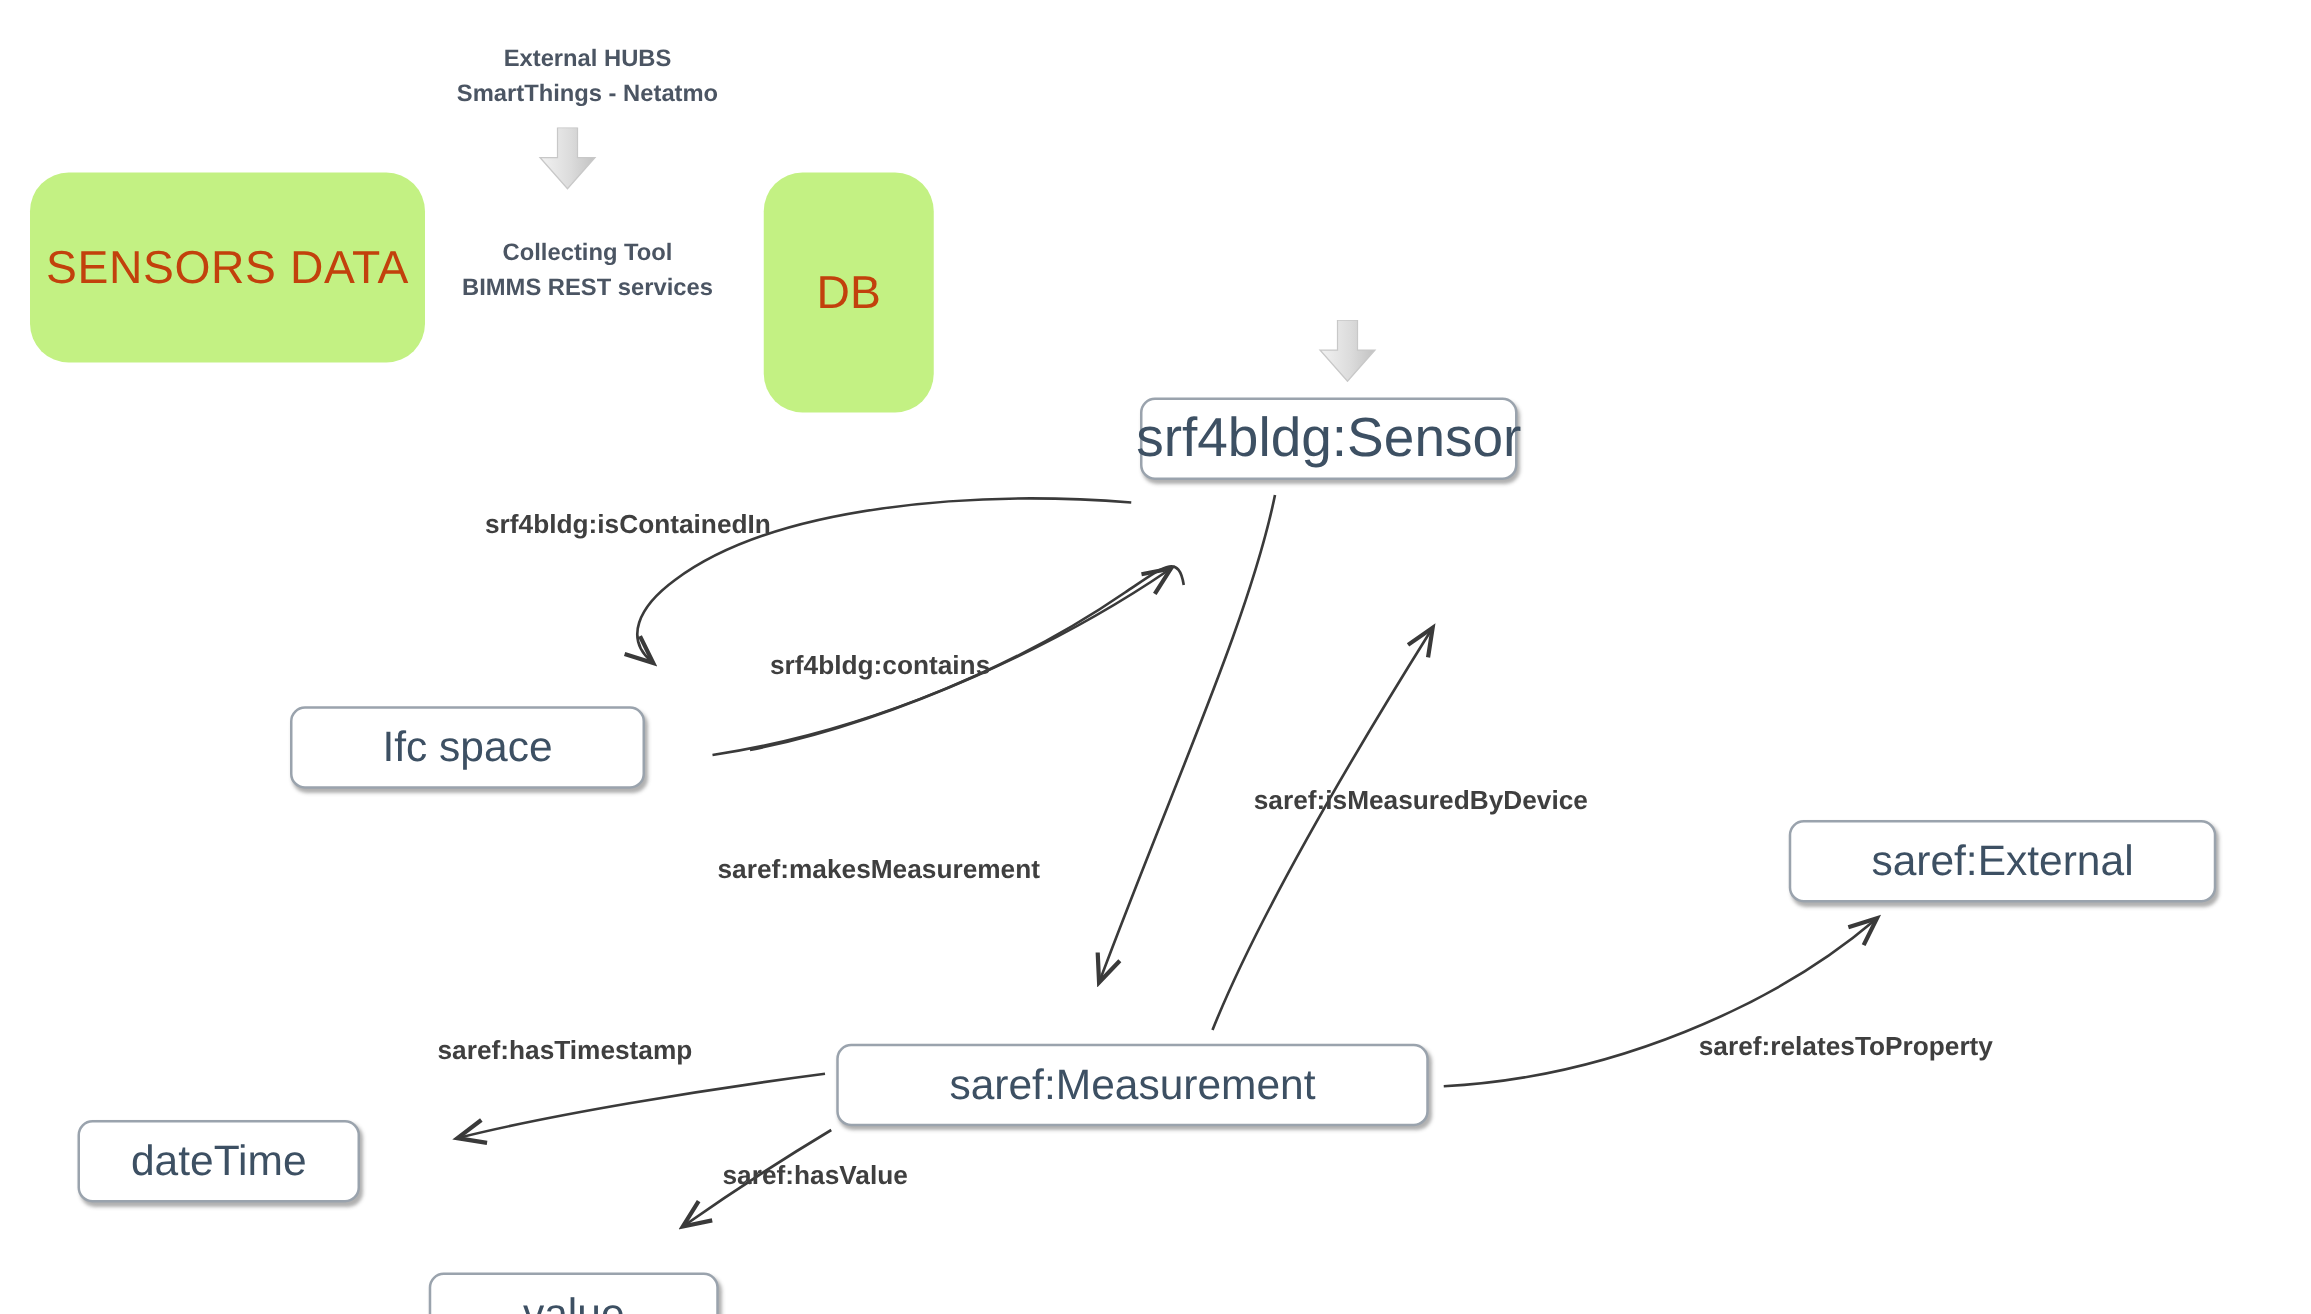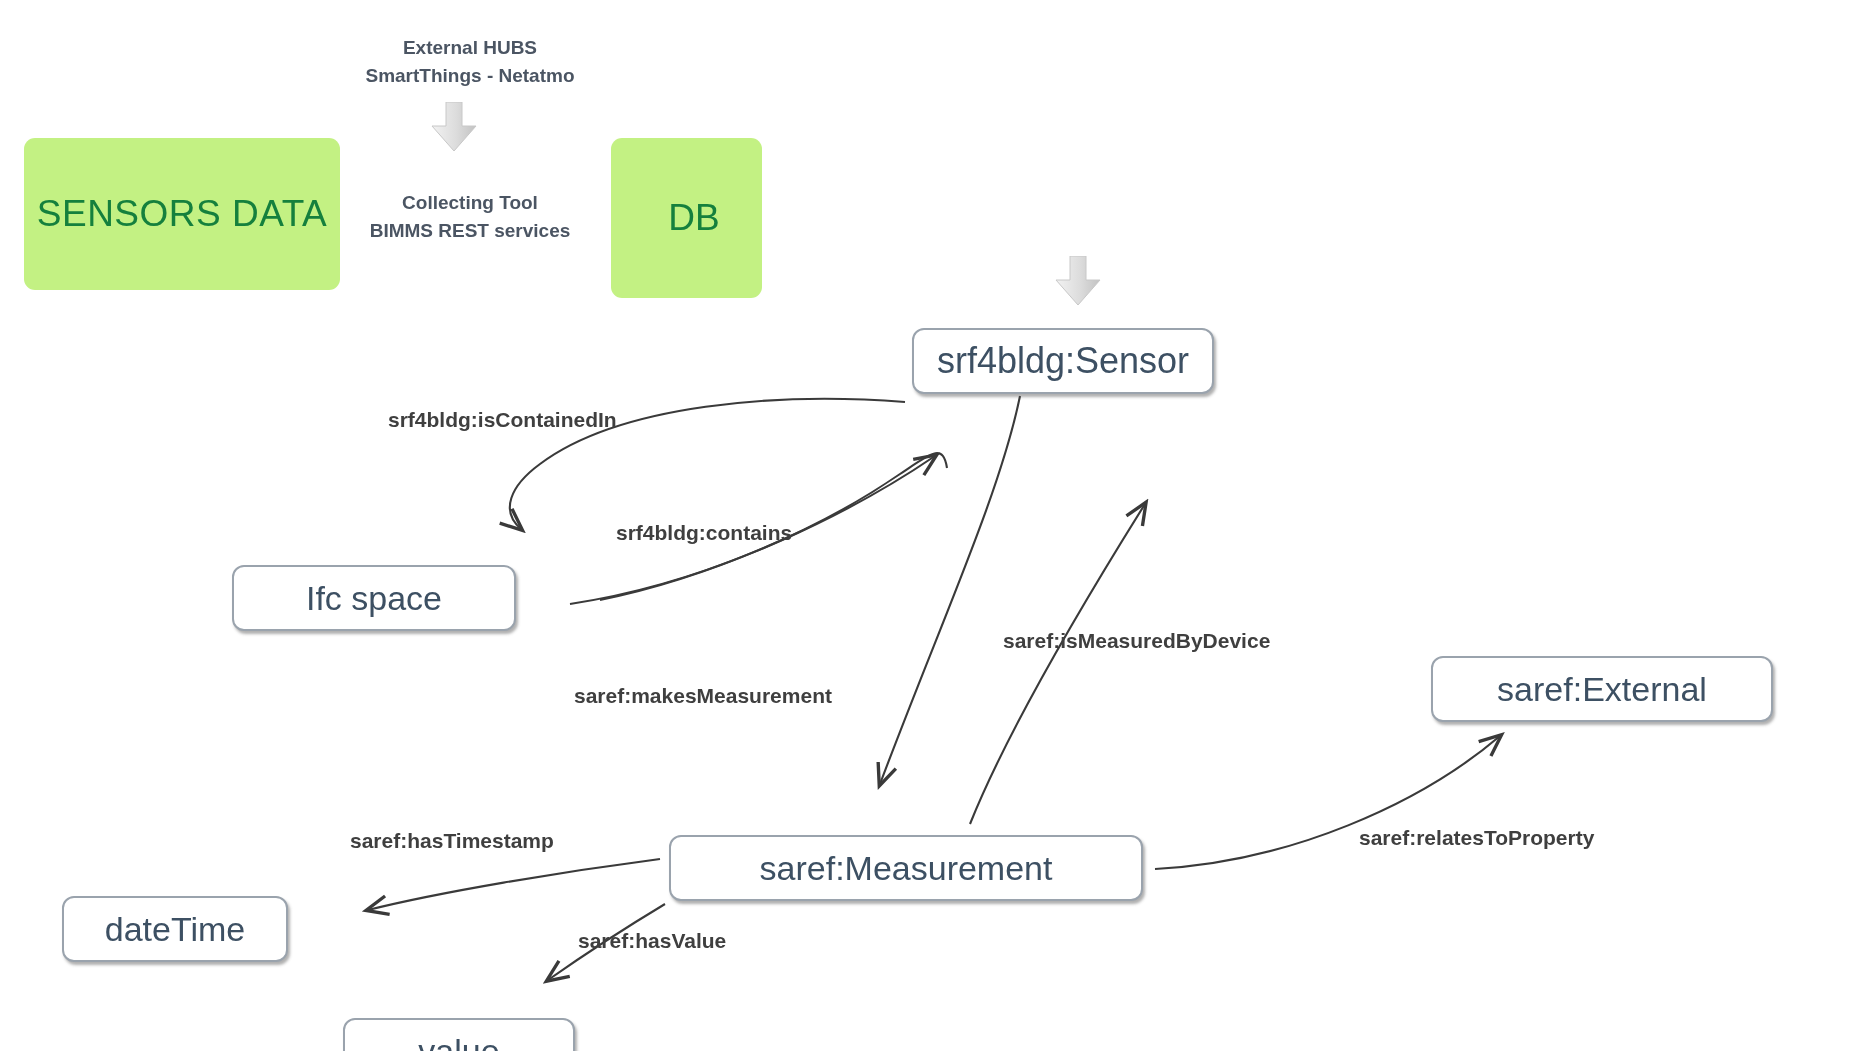--- a/index.html
+++ b/index.html
@@ -25,38 +25,37 @@
     top: 0;
     width: 1849px;
     height: 1051px;
     pointer-events: none;
   }
 
   
   .green-box {
     position: absolute;
     background: #c3f183;
-    border-radius: 11px;
+    border-radius: 31px;
     display: flex;
     align-items: center;
     justify-content: center;
-    color: #15803d;
+    color: #c2410c;
     font-weight: 400;
   }
   #sensors-data-box {
     left: 24px;  top: 114px;
     width: 316px; height: 152px;
     font-size: 37px;
     letter-spacing: .5px;
   }
   #db-box {
     left: 611px; top: 114px;
-    width: 136px; height: 160px;
+    width: 136px; height: 192px;
     font-size: 37px;
-    padding-left: 15px;
   }
 
   
   .caption {
     position: absolute;
     color: #4b5563;
     font-size: 19px;
     line-height: 1.45;
     text-align: center;
     white-space: pre-line;
@@ -103,21 +102,21 @@
     background: #ffffff;
     border: 2px solid #9aa3ad;
     border-radius: 12px;
     box-shadow: 2px 3px 3px rgba(80,80,80,.45);
     display: flex;
     align-items: center;
     justify-content: center;
     color: #3d5063;
     white-space: nowrap;
   }
-  #node-sensor      { left: 912px;  top: 304px; width: 298px; height: 62px; font-size: 36px; text-align: right; }
+  #node-sensor      { left: 912px;  top: 294px; width: 298px; height: 62px; font-size: 44px; text-align: right; }
   #node-ifcspace    { left: 232px;  top: 541px; width: 280px; height: 62px; font-size: 34px; }
   #node-property    { left: 1431px; top: 632px; width: 338px; height: 62px; font-size: 34px; }
   #node-measurement { left: 669px;  top: 811px; width: 470px; height: 62px; font-size: 34px; justify-content: center; }
   #node-datetime    { left: 62px;   top: 872px; width: 222px; height: 62px; font-size: 34px; }
   #node-value       { left: 343px;  top: 994px; width: 228px; height: 62px; font-size: 34px; }
 
   
   .edge-label {
     position: absolute;
     color: #3f3f3f;

